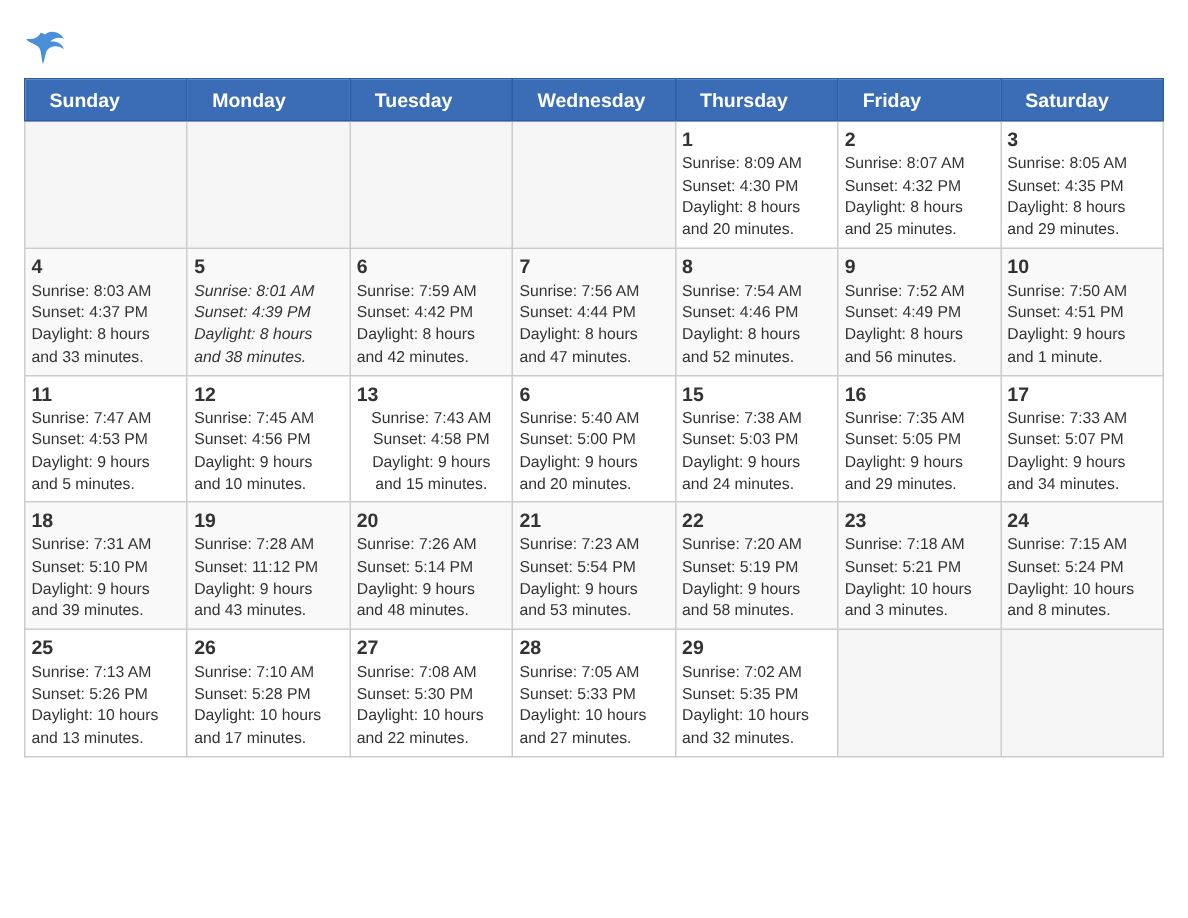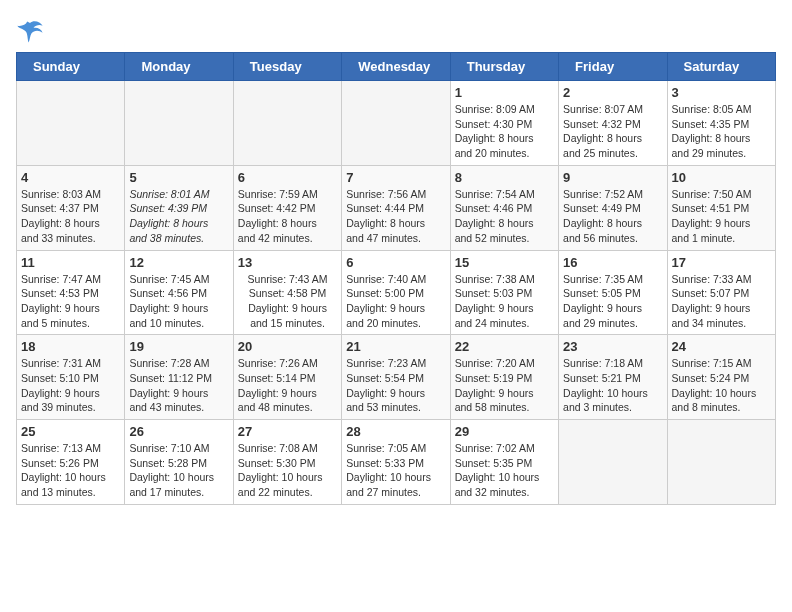--- a/index.html
+++ b/index.html
@@ -212,21 +212,21 @@
         </td>
         <td>
           <span class="day-num">13</span>
           <div class="day-info" style="white-space: pre-line; text-align: center;">Sunrise: 7:43 AM
 Sunset: 4:58 PM
 Daylight: 9 hours
 and 15 minutes.</div>
         </td>
         <td>
           <span class="day-num">6</span>
-          <div class="day-info" style="white-space: pre-line;">Sunrise: 7:40 AM
+          <div class="day-info" style="white-space: pre-line;">Sunrise: 5:40 AM
 Sunset: 5:00 PM
 Daylight: 9 hours
 and 20 minutes.</div>
         </td>
         <td>
           <span class="day-num">15</span>
           <div class="day-info" style="white-space: pre-line;">Sunrise: 7:38 AM
 Sunset: 5:03 PM
 Daylight: 9 hours
 and 24 minutes.</div>

